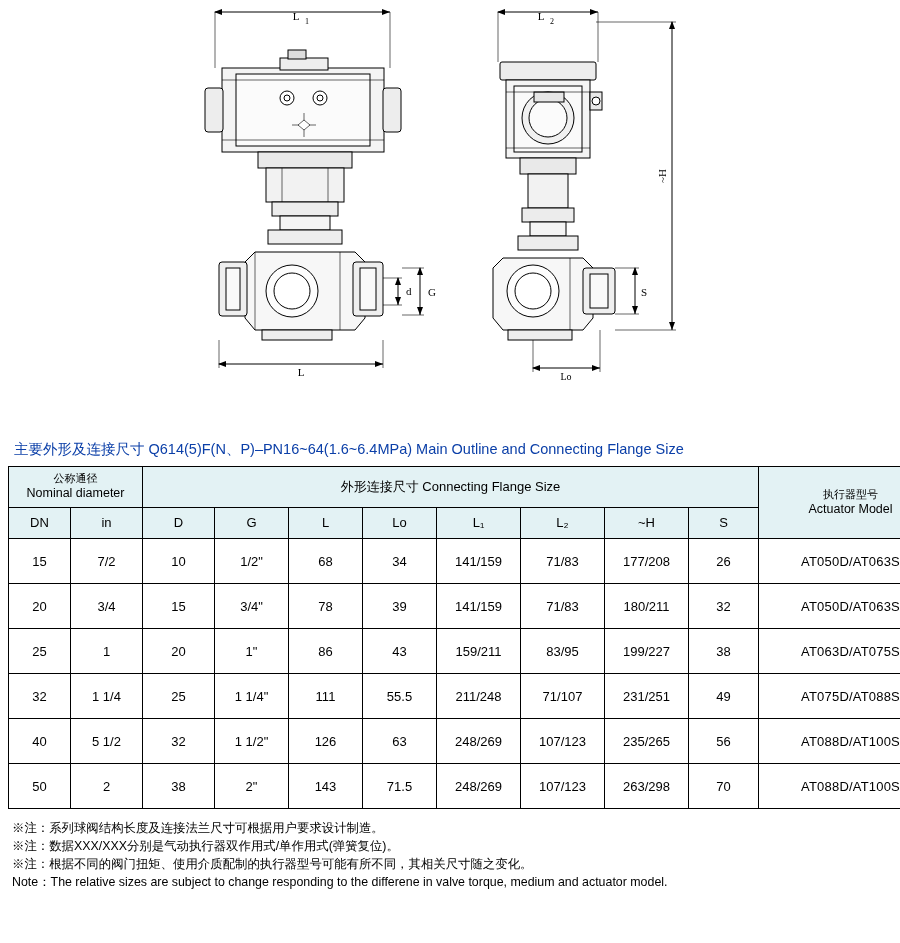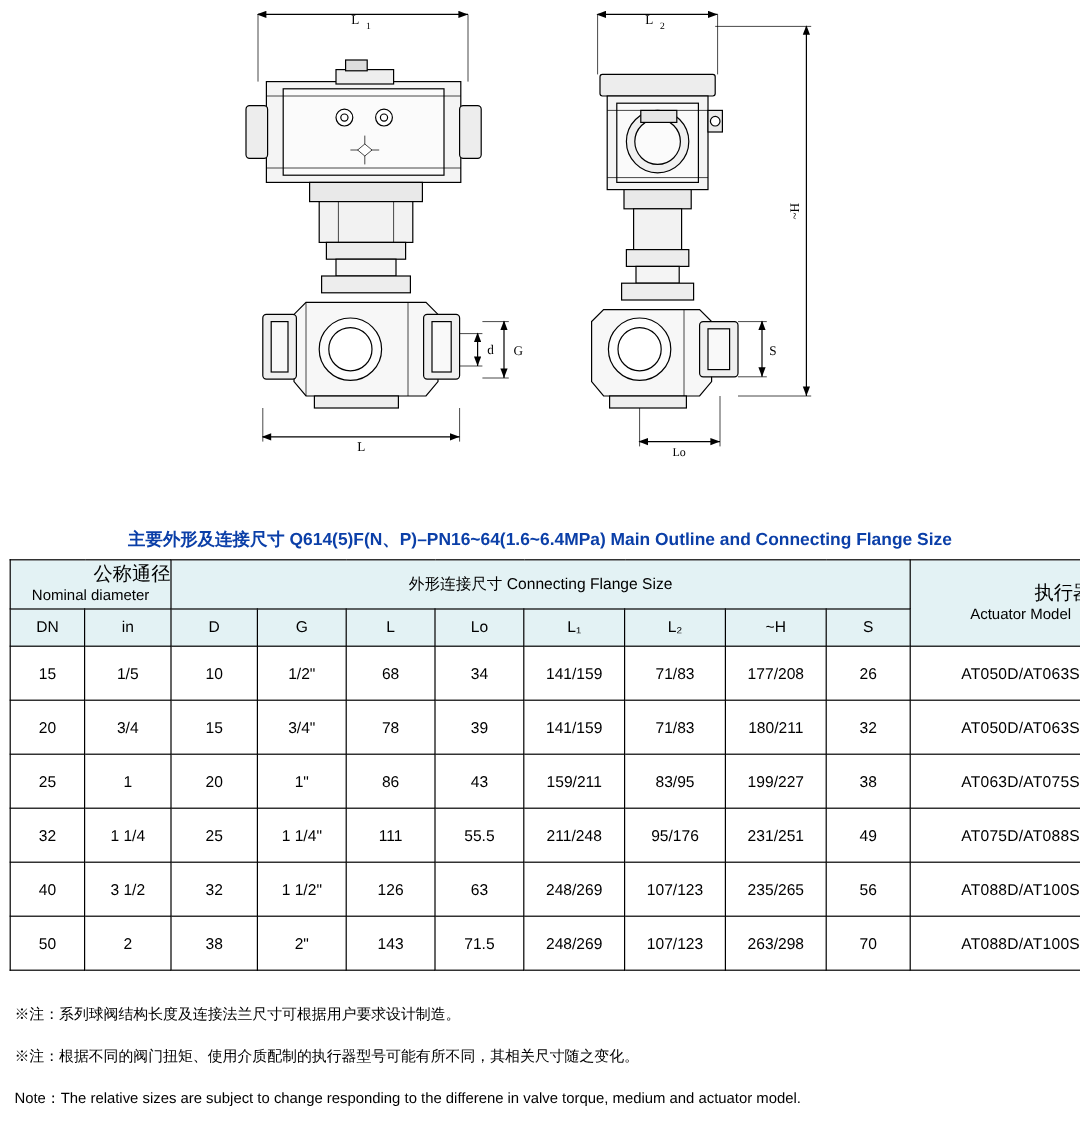--- a/index.html
+++ b/index.html
@@ -29,24 +29,23 @@
     left: 552px;
     top: 150px;
     width: 220px;
     height: 60px;
     pointer-events: none;
   }
 
   
   .table-title {
     color: #0b3fa8;
-    font-weight: bold;
+    font-weight: normal;
     font-size: 14.5px;
-    padding: 0 0 7px 0;
-    text-align: center;
+    padding: 0 0 7px 14px;
   }
 
   
   .tbl-wrap {
     padding: 0 8px;
   }
   table.spec {
     border-collapse: collapse;
     width: 884px;
     table-layout: fixed;
@@ -62,31 +61,31 @@
   table.spec th {
     background: #e3f2f4;
     font-weight: normal;
     line-height: 1.25;
   }
   table.spec td {
     background: #ffffff;
   }
   table.spec tr.hrow1 th { height: 40px; }
   table.spec tr.hrow2 th { height: 30px; font-weight: normal; }
-  .cn { font-size: 16px; text-align: right; }
+  .cn { font-size: 11px; }
   .en { font-size: 12.5px; }
   td.actuator { font-size: 13px; letter-spacing: .2px; }
 
   
   .notes {
     padding: 10px 0 0 12px;
     font-size: 12.4px;
     line-height: 1.46;
   }
-  .notes div { white-space: nowrap; margin-top: 17px; }
+  .notes div { white-space: nowrap; }
 </style>
 </head>
 <body>
 
 <div class="drawing">
 <svg width="900" height="440" viewBox="0 0 900 440" xmlns="http://www.w3.org/2000/svg">
   <defs>
     <marker id="ar" markerWidth="9" markerHeight="9" refX="8" refY="3" orient="auto">
       <path d="M0,0 L8,3 L0,6 z" fill="#000"></path>
     </marker>
@@ -241,21 +240,21 @@
       <th>Lo</th>
       <th>L₁</th>
       <th>L₂</th>
       <th>~H</th>
       <th>S</th>
     </tr>
   </thead>
   <tbody>
     <tr>
       <td>15</td>
-      <td>1/5</td>
+      <td>7/2</td>
       <td>10</td>
       <td>1/2"</td>
       <td>68</td>
       <td>34</td>
       <td>141/159</td>
       <td>71/83</td>
       <td>177/208</td>
       <td>26</td>
       <td class="actuator">AT050D/AT063S</td>
     </tr>
@@ -286,28 +285,28 @@
       <td class="actuator">AT063D/AT075S</td>
     </tr>
     <tr>
       <td>32</td>
       <td>1 1/4</td>
       <td>25</td>
       <td>1 1/4"</td>
       <td>111</td>
       <td>55.5</td>
       <td>211/248</td>
-      <td>95/176</td>
+      <td>71/107</td>
       <td>231/251</td>
       <td>49</td>
       <td class="actuator">AT075D/AT088S</td>
     </tr>
     <tr>
       <td>40</td>
-      <td>3 1/2</td>
+      <td>5 1/2</td>
       <td>32</td>
       <td>1 1/2"</td>
       <td>126</td>
       <td>63</td>
       <td>248/269</td>
       <td>107/123</td>
       <td>235/265</td>
       <td>56</td>
       <td class="actuator">AT088D/AT100S</td>
     </tr>
@@ -323,15 +322,16 @@
       <td>263/298</td>
       <td>70</td>
       <td class="actuator">AT088D/AT100S</td>
     </tr>
   </tbody>
 </table>
 </div>
 
 <div class="notes">
   <div>※注：系列球阀结构长度及连接法兰尺寸可根据用户要求设计制造。</div>
+  <div>※注：数据XXX/XXX分别是气动执行器双作用式/单作用式(弹簧复位)。</div>
   <div>※注：根据不同的阀门扭矩、使用介质配制的执行器型号可能有所不同，其相关尺寸随之变化。</div>
   <div>Note：The relative sizes are subject to change responding to the differene in valve torque, medium and actuator model.</div>
 </div>
 
 </body></html>

